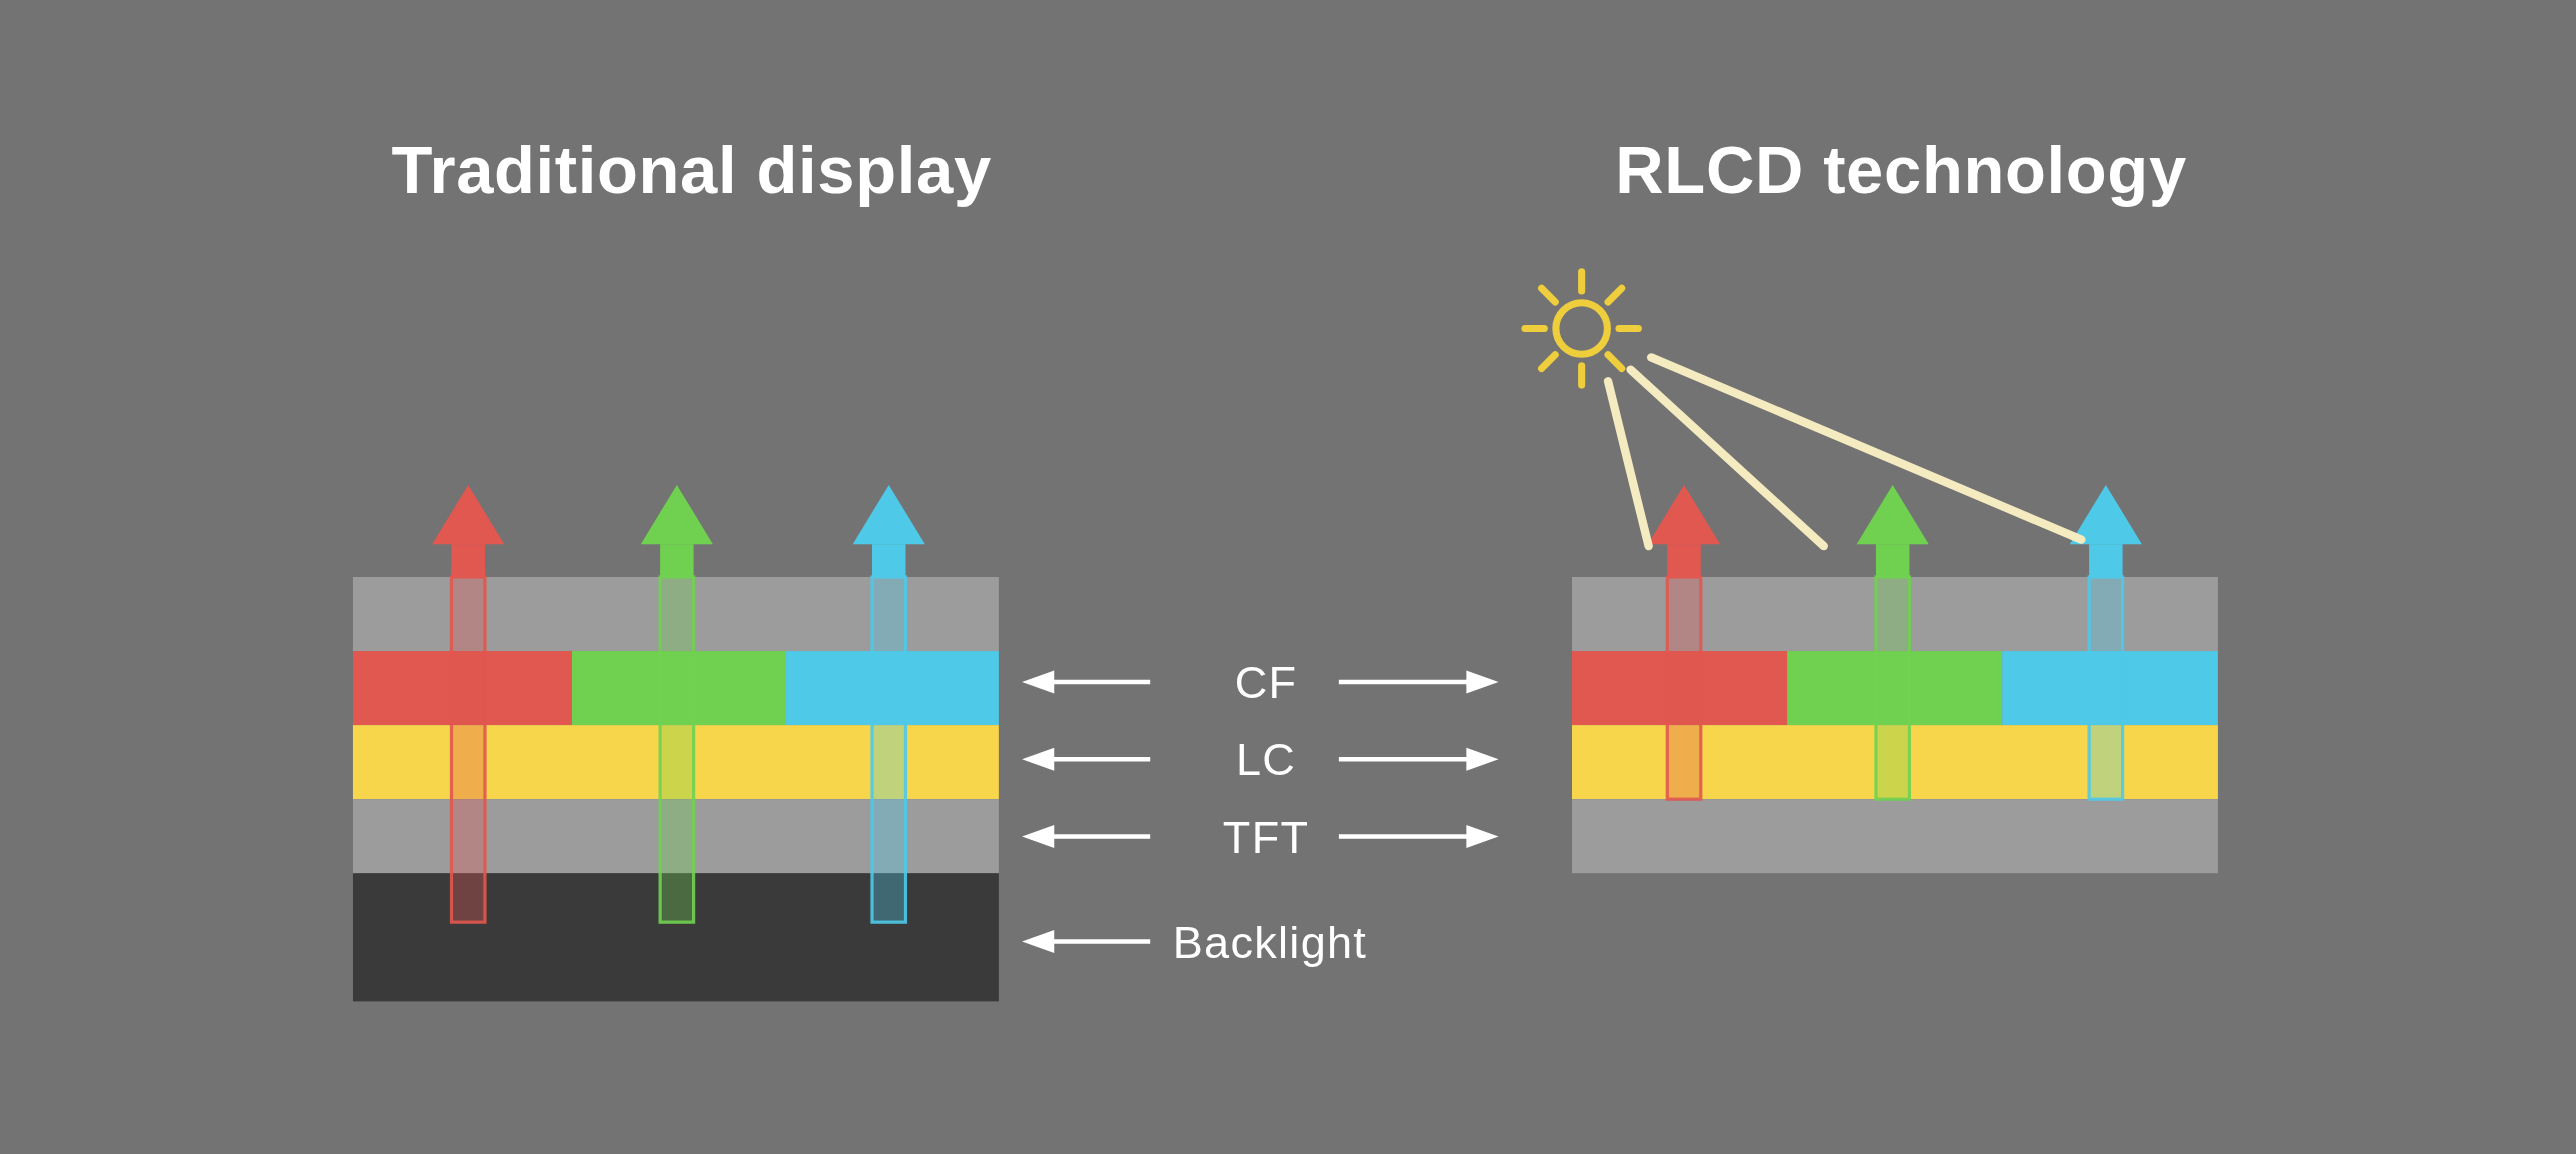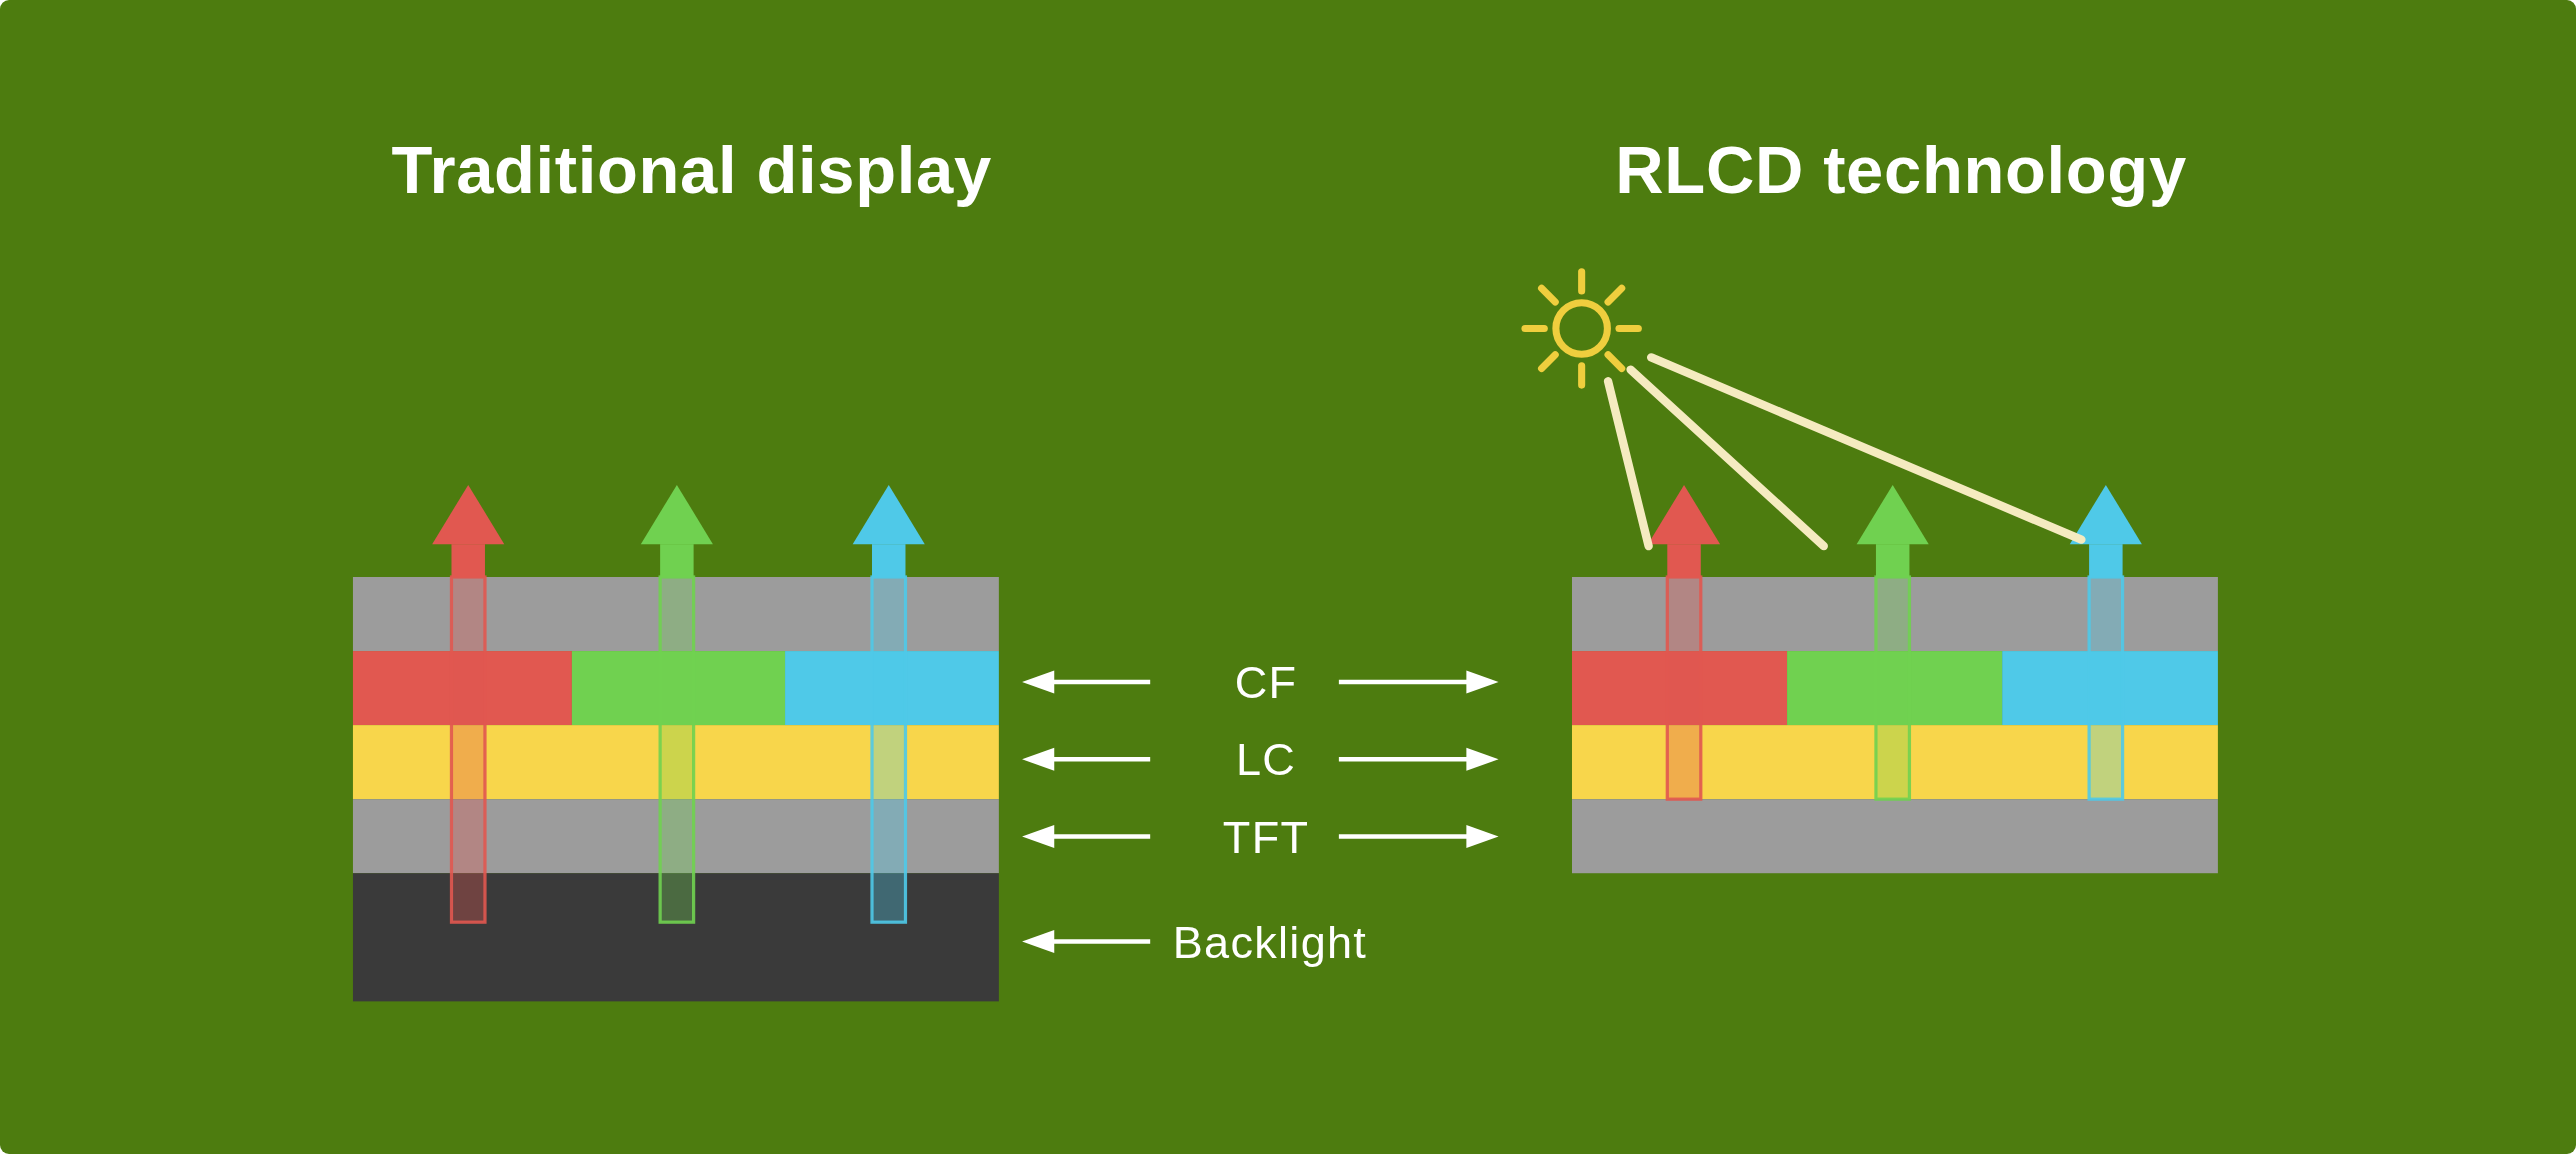--- a/index.html
+++ b/index.html
@@ -11,21 +11,21 @@
     overflow: hidden;
   }
   svg { display: block; }
   text { font-family: "Liberation Sans", "DejaVu Sans", sans-serif; }
   .title-text { font-weight: bold; font-size: 104px; letter-spacing: 1px; }
   .label-text { font-weight: 400; font-size: 70px; letter-spacing: 2px; }
 </style>
 </head>
 <body>
 
-<div class="stage" style="background-color: #4d7c0f; border-radius: 9px;">
+<div class="stage" style="background-color: #737373;">
 
   <svg width="2576" height="1154" viewBox="0 0 4000 1792">
 
     <text class="title-text" x="1074" y="300" text-anchor="middle" fill="#FFFFFF">Traditional display</text>
 
     <text class="title-text" x="2952" y="300" text-anchor="middle" fill="#FFFFFF">RLCD technology</text>
 
     <g>
       <rect x="548" y="896" width="1003" height="115" fill="#9C9C9C"></rect>
 

